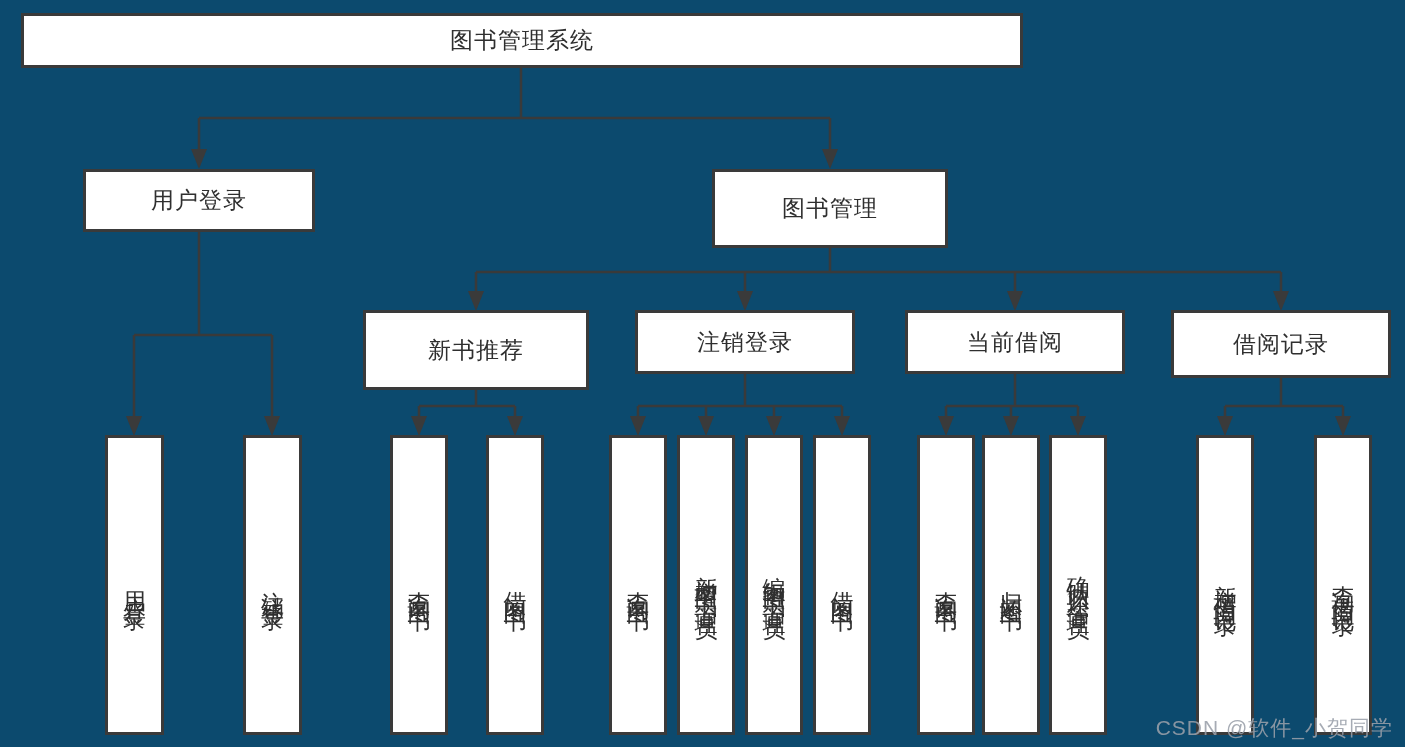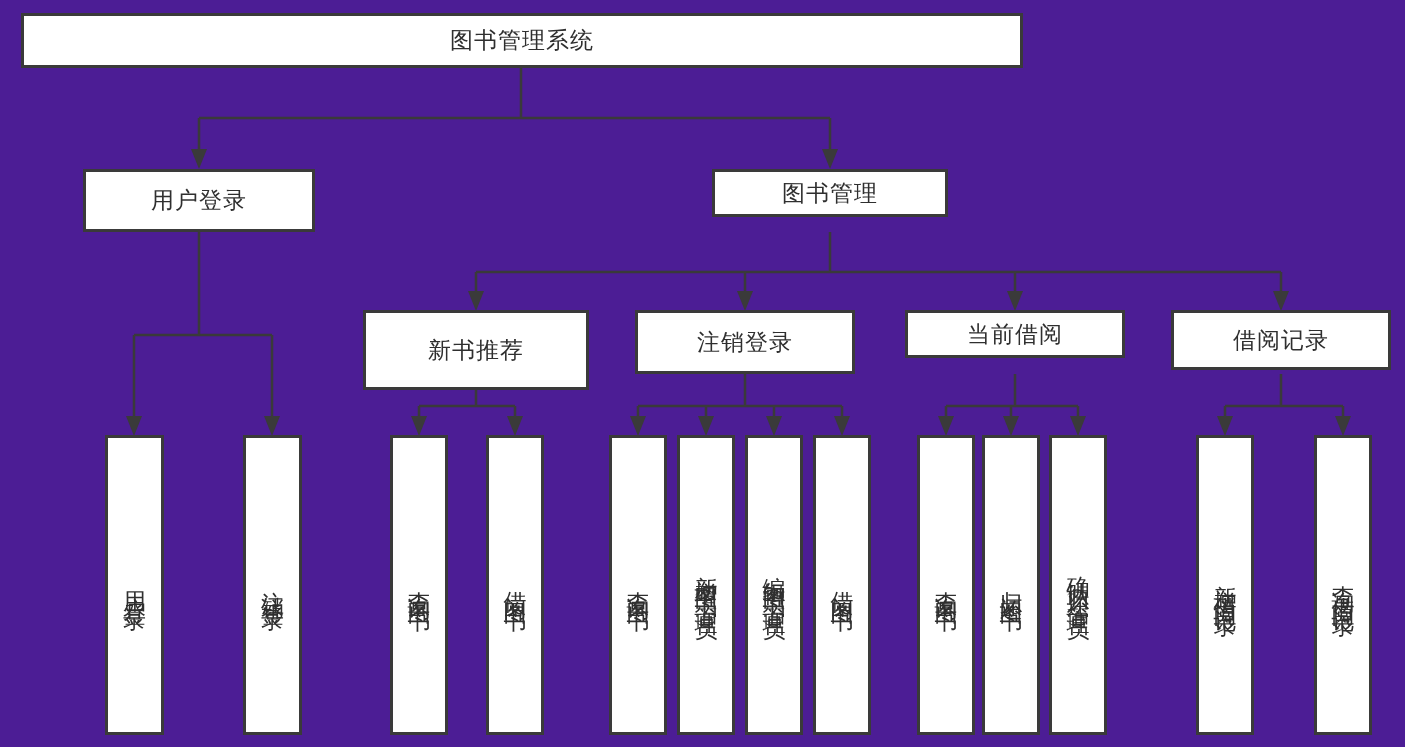--- a/index.html
+++ b/index.html
@@ -1,20 +1,20 @@
 <!DOCTYPE html>
 <html><head>
 <meta charset="utf-8">
 <style>
   html, body { margin: 0; padding: 0; background: #ffffff; }
   .canvas {
     position: relative;
     width: 1405px;
     height: 747px;
-    background: #4c1d95;
+    background: #0c4a6e;
     font-family: "Liberation Sans", sans-serif;
     overflow: hidden;
   }
   svg.connectors {
     position: absolute;
     left: 0; top: 0;
     width: 1405px; height: 747px;
     z-index: 1;
   }
   .node {
@@ -95,34 +95,34 @@
     </g>
   </svg>
 
   <div class="node h" style="left:21px; top:13px; width:1002px; height:55px;">
     <span>图书管理系统</span>
   </div>
 
   <div class="node h" style="left:83px; top:169px; width:232px; height:63px;">
     <span>用户登录</span>
   </div>
-  <div class="node h" style="left:712px; top:169px; width:236px; height:48px;">
+  <div class="node h" style="left:712px; top:169px; width:236px; height:79px;">
     <span>图书管理</span>
   </div>
 
   <div class="node h" style="left:363px; top:310px; width:226px; height:80px;">
     <span>新书推荐</span>
   </div>
   <div class="node h" style="left:635px; top:310px; width:220px; height:64px;">
     <span>注销登录</span>
   </div>
-  <div class="node h" style="left:905px; top:310px; width:220px; height:48px;">
+  <div class="node h" style="left:905px; top:310px; width:220px; height:64px;">
     <span>当前借阅</span>
   </div>
-  <div class="node h" style="left:1171px; top:310px; width:220px; height:60px;">
+  <div class="node h" style="left:1171px; top:310px; width:220px; height:68px;">
     <span>借阅记录</span>
   </div>
 
   <div class="node leaf" style="left:105px; top:435px; width:59px; height:300px;">
     <span>用户登录</span>
   </div>
   <div class="node leaf" style="left:243px; top:435px; width:59px; height:300px;">
     <span>注销登录</span>
   </div>
 
@@ -156,14 +156,15 @@
     <span>确认归还（管理员）</span>
   </div>
 
   <div class="node leaf" style="left:1196px; top:435px; width:58px; height:300px;">
     <span>新增借阅记录</span>
   </div>
   <div class="node leaf" style="left:1314px; top:435px; width:58px; height:300px;">
     <span>查询借阅记录</span>
   </div>
 
+  <div class="watermark">CSDN @软件_小贺同学</div>
 
 </div>
 
 </body></html>

